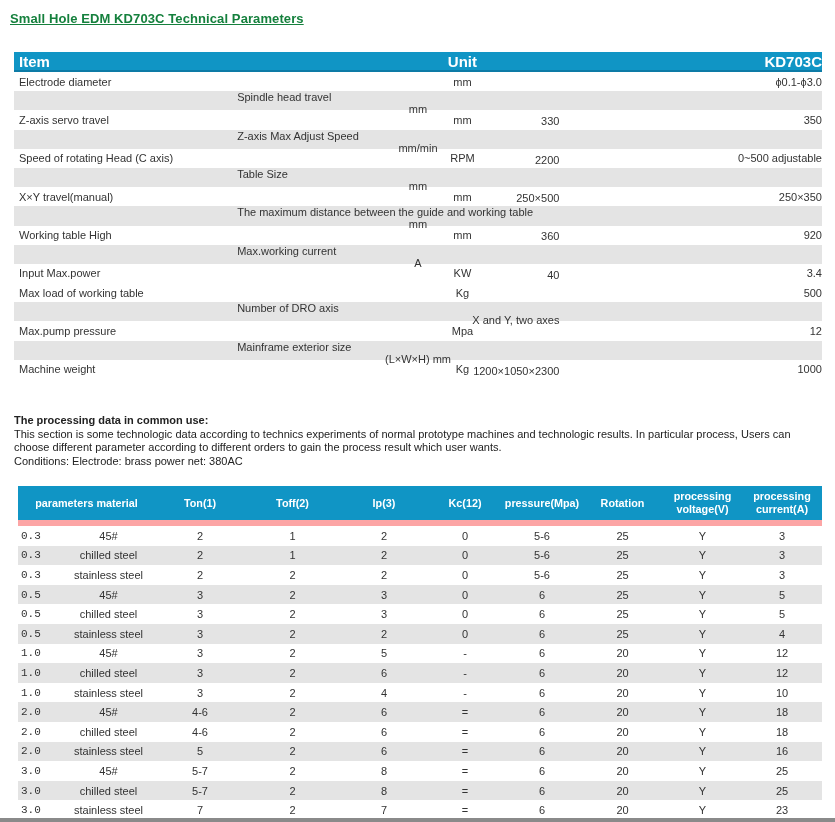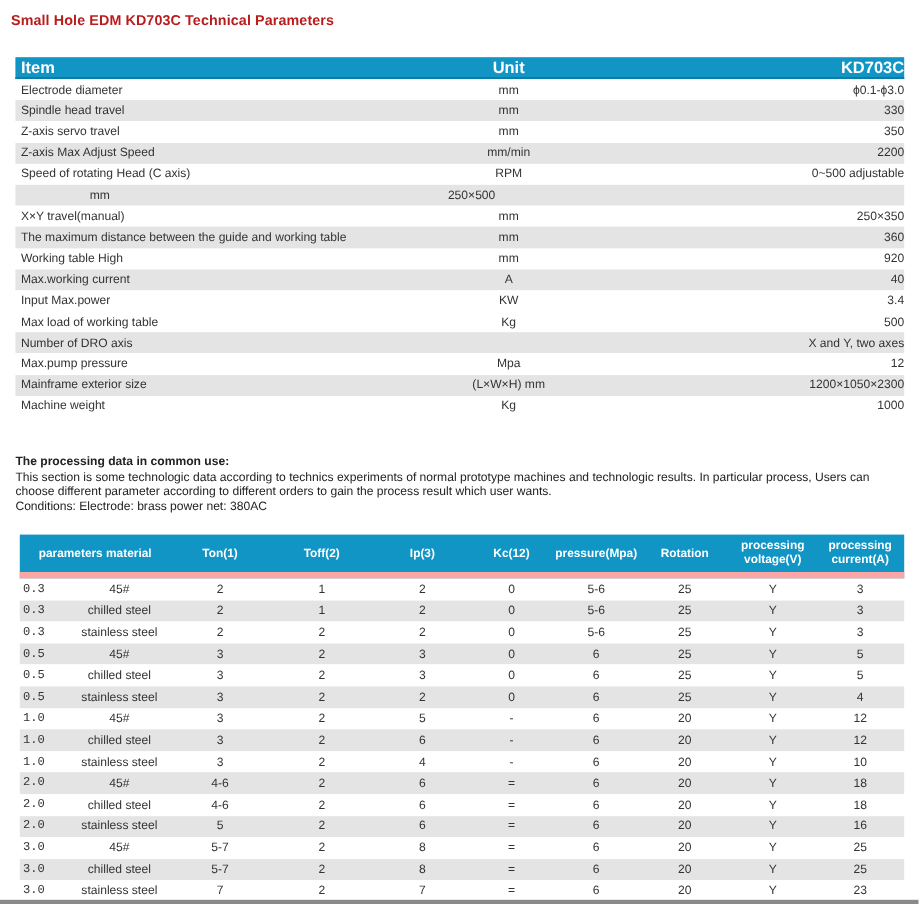--- a/index.html
+++ b/index.html
@@ -9,22 +9,23 @@
     position: relative;
     overflow: hidden;
     font-family: "Liberation Sans", sans-serif;
     color: #333333;
   }
   .page-title {
     position: absolute;
     left: 10px; top: 11px;
     font-size: 13px;
     font-weight: bold;
-    color: #b91c1c;
+    color: #15803d;
     letter-spacing: 0.1px;
+    text-decoration: underline;
   }
   
   .spec-table {
     position: absolute;
     left: 14px; top: 52px;
     width: 808px;
     font-size: 11px;
   }
   .spec-header {
     display: flex;
@@ -33,21 +34,21 @@
     height: 20px;
     align-items: center;
   }
   .spec-header .hcell {
     color: #ffffff;
     font-weight: bold;
     font-size: 15px;
     text-align: center;
   }
   .spec-row { display: flex; height: 19.2px; align-items: center; background: #ffffff; }
-  .spec-row.alt { background: #e4e4e4; }
+  .spec-row.alt { background: #e4e4e4; flex-direction: column; }
   .spec-table .c0 { width: 46%; text-align: left; padding-left: 5px; }
   .spec-table .c1 { width: 19%; text-align: center; }
   .spec-table .c2 { width: 35%; text-align: right; }
   
   .notes {
     position: absolute;
     left: 14px; top: 414px;
     width: 806px;
     font-size: 11px;
     line-height: 13.5px;
@@ -128,20 +129,21 @@
         <div class="cell c0">Z-axis Max Adjust Speed</div>
         <div class="cell c1">mm/min</div>
         <div class="cell c2">2200</div>
       </div>
       <div class="spec-row">
         <div class="cell c0">Speed of rotating Head (C axis)</div>
         <div class="cell c1">RPM</div>
         <div class="cell c2">0~500 adjustable</div>
       </div>
       <div class="spec-row alt">
+        <div class="cell c0">Table Size</div>
         <div class="cell c1">mm</div>
         <div class="cell c2">250×500</div>
       </div>
       <div class="spec-row">
         <div class="cell c0">X×Y travel(manual)</div>
         <div class="cell c1">mm</div>
         <div class="cell c2">250×350</div>
       </div>
       <div class="spec-row alt">
         <div class="cell c0">The maximum distance between the guide and working table</div>

